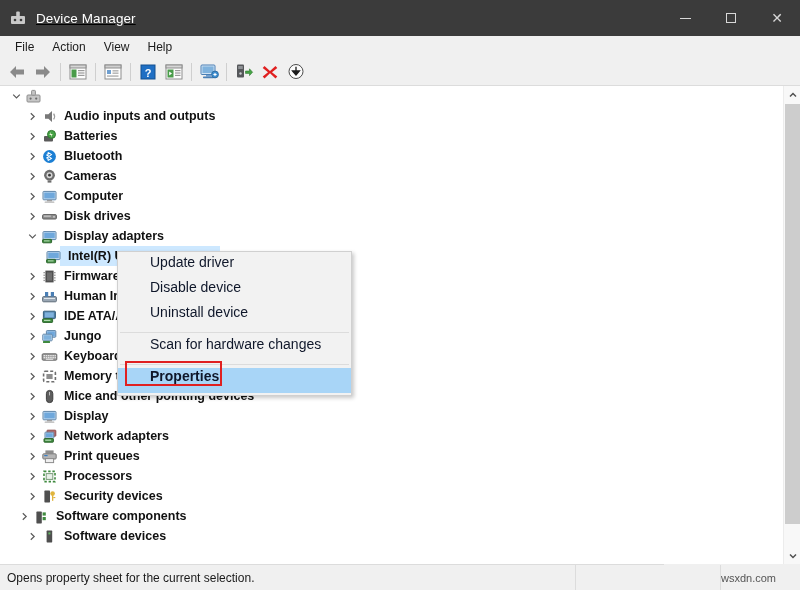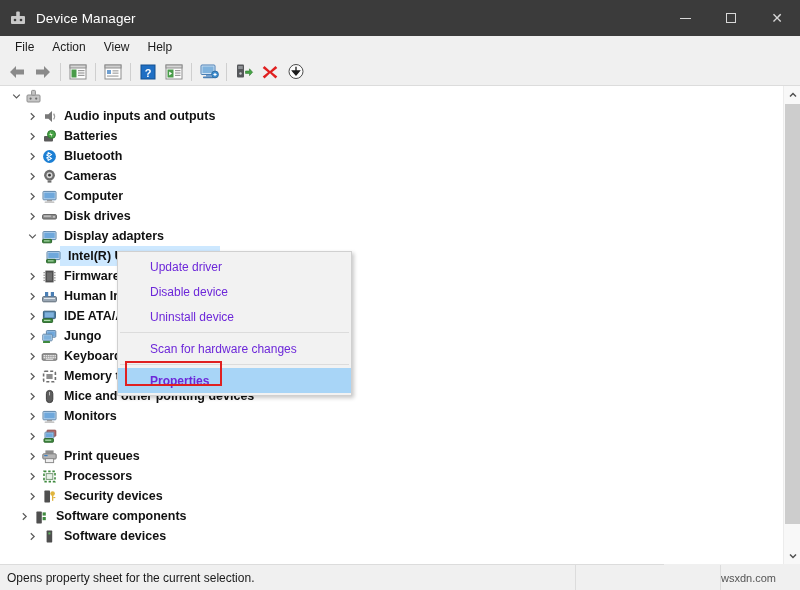--- a/index.html
+++ b/index.html
@@ -14,21 +14,21 @@
     width: 800px; height: 590px;
     background: #f0f0f0;
   }
 
   
   .titlebar {
     position: absolute; left: 0; top: 0; width: 800px; height: 36px;
     background: #3b3b3b;
     display: flex; align-items: center;
   }
-  .titlebar-left { display: flex; align-items: center; padding-left: 9px; }
+  .titlebar-left { display: flex; align-items: center; padding-left: 9px; text-decoration: underline; }
   .app-icon { width: 18px; height: 18px; position: relative; }
   .title-text {
     color: #ffffff; font-size: 13.5px; margin-left: 9px;
     letter-spacing: .1px; white-space: nowrap;
   }
   .win-controls {
     position: absolute; right: 0; top: 0; height: 36px;
     display: flex;
   }
   .win-btn {
@@ -124,22 +124,22 @@
   .ctxmenu {
     position: absolute;
     left: 117px; top: 251px; width: 235px;
     background: #f2f2f2;
     border: 1px solid #d0d0d0;
     box-shadow: 2px 2px 4px rgba(0,0,0,.22);
     padding: 2px 0;
     z-index: 40;
   }
   .ctx-item {
-    height: 25px; display: flex; align-items: center;
-    padding-left: 32px; font-size: 12px; color: #6d28d9;
+    height: 25px; display: flex; 
+    padding-left: 32px; font-size: 14px; color: #0f172a;
     position: relative;
   }
   .ctx-item.active { background: #a8d5f7; }
   .ctx-item.bold .ctx-label { font-weight: bold; }
   .ctx-sep {
     height: 1px; background: #dcdcdc; margin: 3px 2px;
   }
   .redbox {
     position: absolute;
     left: 125px; top: 361px; width: 97px; height: 25px;
@@ -604,38 +604,39 @@
             </svg>
         </span>
         <span class="ticon">
           <svg width="17" height="17" viewBox="0 0 17 17">
             <rect x="2" y="3.4" width="13" height="8.4" rx=".8" fill="#cfe3f5" stroke="#5d84a8"></rect>
             <rect x="3.2" y="4.5" width="10.6" height="6" fill="#6fa8dc"></rect>
             <rect x="6" y="12" width="5" height="1.4" fill="#9d9d9d"></rect>
             <rect x="3.6" y="13.4" width="9.8" height="1.4" rx=".6" fill="#b4b4b4"></rect>
           </svg>
         </span>
-        <span class="tlabel">Monitors</span>
+        <span class="tlabel">Display</span>
       </div>
 
       <div class="row" style="padding-left:24px;">
         <span class="twisty">
           <svg width="9" height="9" viewBox="0 0 9 9">
               <path d="M2.8 1.2 L6.2 4.5 L2.8 7.8" stroke="#5a5a5a" stroke-width="1.2" fill="none"></path>
             </svg>
         </span>
         <span class="ticon">
           <svg width="17" height="17" viewBox="0 0 17 17">
             <rect x="6" y="2.2" width="8.8" height="6" rx=".6" fill="#b66a6a" stroke="#8a4a4a"></rect>
             <rect x="4" y="4.2" width="8.8" height="6" rx=".6" fill="#cfe3f5" stroke="#5d84a8"></rect>
             <rect x="5" y="5.2" width="6.8" height="4" fill="#6fa8dc"></rect>
             <rect x="3" y="10.6" width="9.4" height="3.6" rx=".6" fill="#3f8a3f" stroke="#2c662c"></rect>
             <rect x="4.2" y="11.6" width="6" height="1.1" fill="#bfe3bf"></rect>
           </svg>
         </span>
+        <span class="tlabel">Network adapters</span>
       </div>
 
       <div class="row" style="padding-left:24px;">
         <span class="twisty">
           <svg width="9" height="9" viewBox="0 0 9 9">
               <path d="M2.8 1.2 L6.2 4.5 L2.8 7.8" stroke="#5a5a5a" stroke-width="1.2" fill="none"></path>
             </svg>
         </span>
         <span class="ticon">
           <svg width="17" height="17" viewBox="0 0 17 17">

